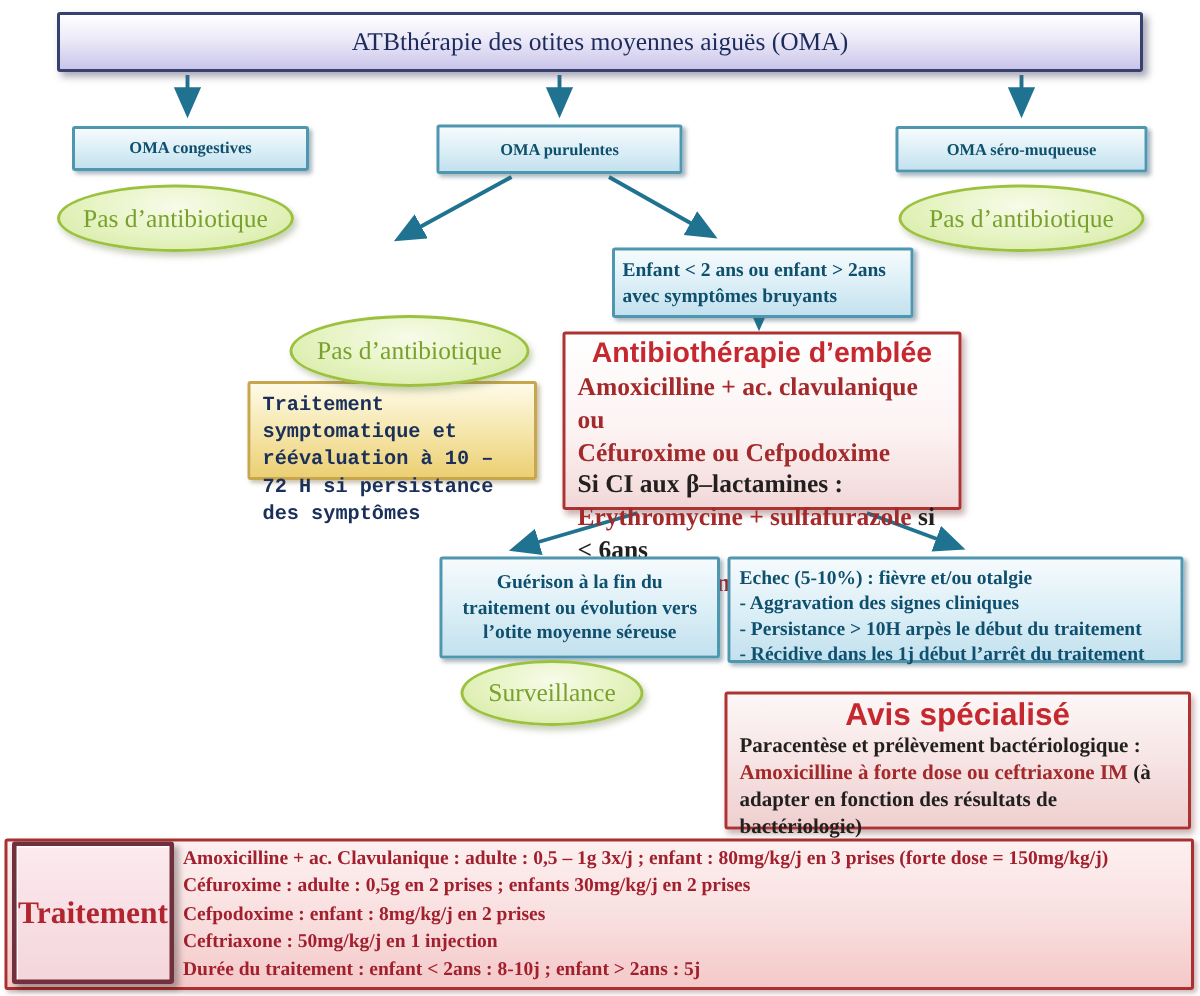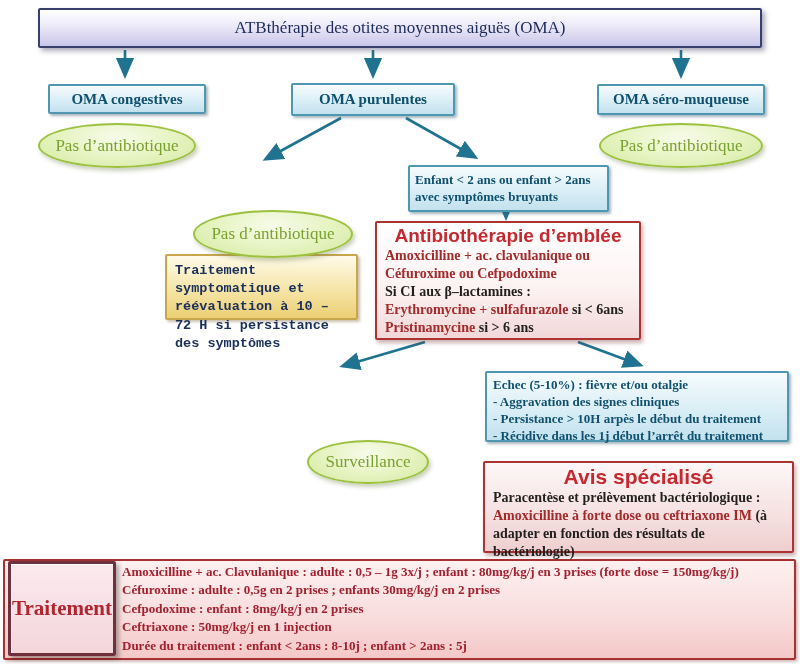--- a/index.html
+++ b/index.html
@@ -13,21 +13,21 @@
     border:2px solid #39406e;border-radius:2px;
     box-shadow:3px 3px 5px rgba(90,90,120,.5), inset 0 1px 0 #ffffff;
     font-size:17px;font-weight:normal;color:#1c2b5a;}
 
   .bluebox{position:absolute;z-index:10;box-sizing:border-box;
     background:linear-gradient(180deg,#f6fbfd 0%,#daeef6 55%,#c3e1ee 100%);
     border:2px solid #4f96b0;border-radius:2px;
     box-shadow:2px 2px 3px rgba(60,90,110,.45);
     color:#0f506e;font-weight:bold;text-align:center;
     display:flex;align-items:center;justify-content:center;}
-  .branch{font-size:15px;}
+  .branch{font-size:11px;}
   .smalltext{font-size:13px;line-height:1.3;padding:2px 5px;}
   .leftalign{text-align:left;justify-content:flex-start;}
 
   .ellipse{position:absolute;z-index:12;box-sizing:border-box;border-radius:50%;
     background:radial-gradient(ellipse at 50% 30%,#f7fbe9 0%,#e5f3c0 55%,#d3e9a0 100%);
     border:2px solid #9cc13e;box-shadow:2px 3px 4px rgba(100,120,60,.35);
     display:flex;align-items:center;justify-content:center;
     color:#79a12d;font-size:17px;}
 
   .orangebox{position:absolute;z-index:10;box-sizing:border-box;
@@ -36,21 +36,21 @@
     box-shadow:2px 2px 3px rgba(120,100,50,.4);
     color:#1a2f5a;font-weight:bold;font-size:13.5px;line-height:1.35;
     padding:6px 8px;text-align:left;font-family:Liberation Mono, monospace;}
 
   .redbox{position:absolute;z-index:10;box-sizing:border-box;border-radius:2px;
     background:linear-gradient(180deg,#ffffff 0%,#fdf3f3 55%,#f2d8d8 100%);
     border:2px solid #ad3333;box-shadow:2px 3px 4px rgba(120,60,60,.4);
     padding:2px 8px 4px 8px;}
   .redtitle{font-family:"Liberation Sans", sans-serif;font-weight:bold;
     color:#c5292f;text-align:center;}
-  .rb-line{font-size:14px;font-weight:bold;line-height:1.28;color:#221f1f;}
+  .rb-line{font-size:17px;font-weight:bold;line-height:1.28;color:#221f1f;}
   .drug{color:#a3292b;}
   .dark{color:#221f1f;}
   .uline{text-decoration:underline;}
 
   .avisbox{background:linear-gradient(180deg,#fdf7f7 0%,#f6e2e2 55%,#efcfcf 100%);}
 
   .posomain{position:absolute;left:3px;top:559px;width:793px;height:101px;z-index:8;
     box-sizing:border-box;border:2px solid #a83030;border-radius:2px;
     background:linear-gradient(180deg,#fdf0f0 0%,#f9dede 55%,#f4c8c8 100%);
     box-shadow:2px 2px 3px rgba(120,60,60,.35);}
@@ -105,20 +105,21 @@
 
   <div class="redbox" style="left:375px;top:221px;width:266px;height:119px;">
     <div class="redtitle" style="font-size:19px;">Antibiothérapie d’emblée</div>
     <div class="rb-line drug">Amoxicilline + ac. clavulanique ou</div>
     <div class="rb-line drug">Céfuroxime ou Cefpodoxime</div>
     <div class="rb-line dark">Si CI aux β–lactamines :</div>
     <div class="rb-line"><span class="drug">Erythromycine + sulfafurazole</span><span class="dark"> si &lt; 6ans</span></div>
     <div class="rb-line"><span class="drug">Pristinamycine</span><span class="dark"> si &gt; 6 ans</span></div>
   </div>
 
+  <div class="bluebox smalltext" style="left:293px;top:371px;width:187px;height:68px;padding:4px 8px;">Guérison à la fin du traitement ou évolution vers l’otite moyenne séreuse</div>
 
   <div class="bluebox smalltext leftalign" style="left:485px;top:371px;width:304px;height:71px;padding:4px 6px;align-items:flex-start;">
     <div style="text-align:left;">
       <div>Echec (5-10%) : fièvre et/ou otalgie</div>
       <div>- Aggravation des signes cliniques</div>
       <div>- Persistance &gt; 10H arpès le début du traitement</div>
       <div>- Récidive dans les 1j début l’arrêt du traitement</div>
     </div>
   </div>
 

